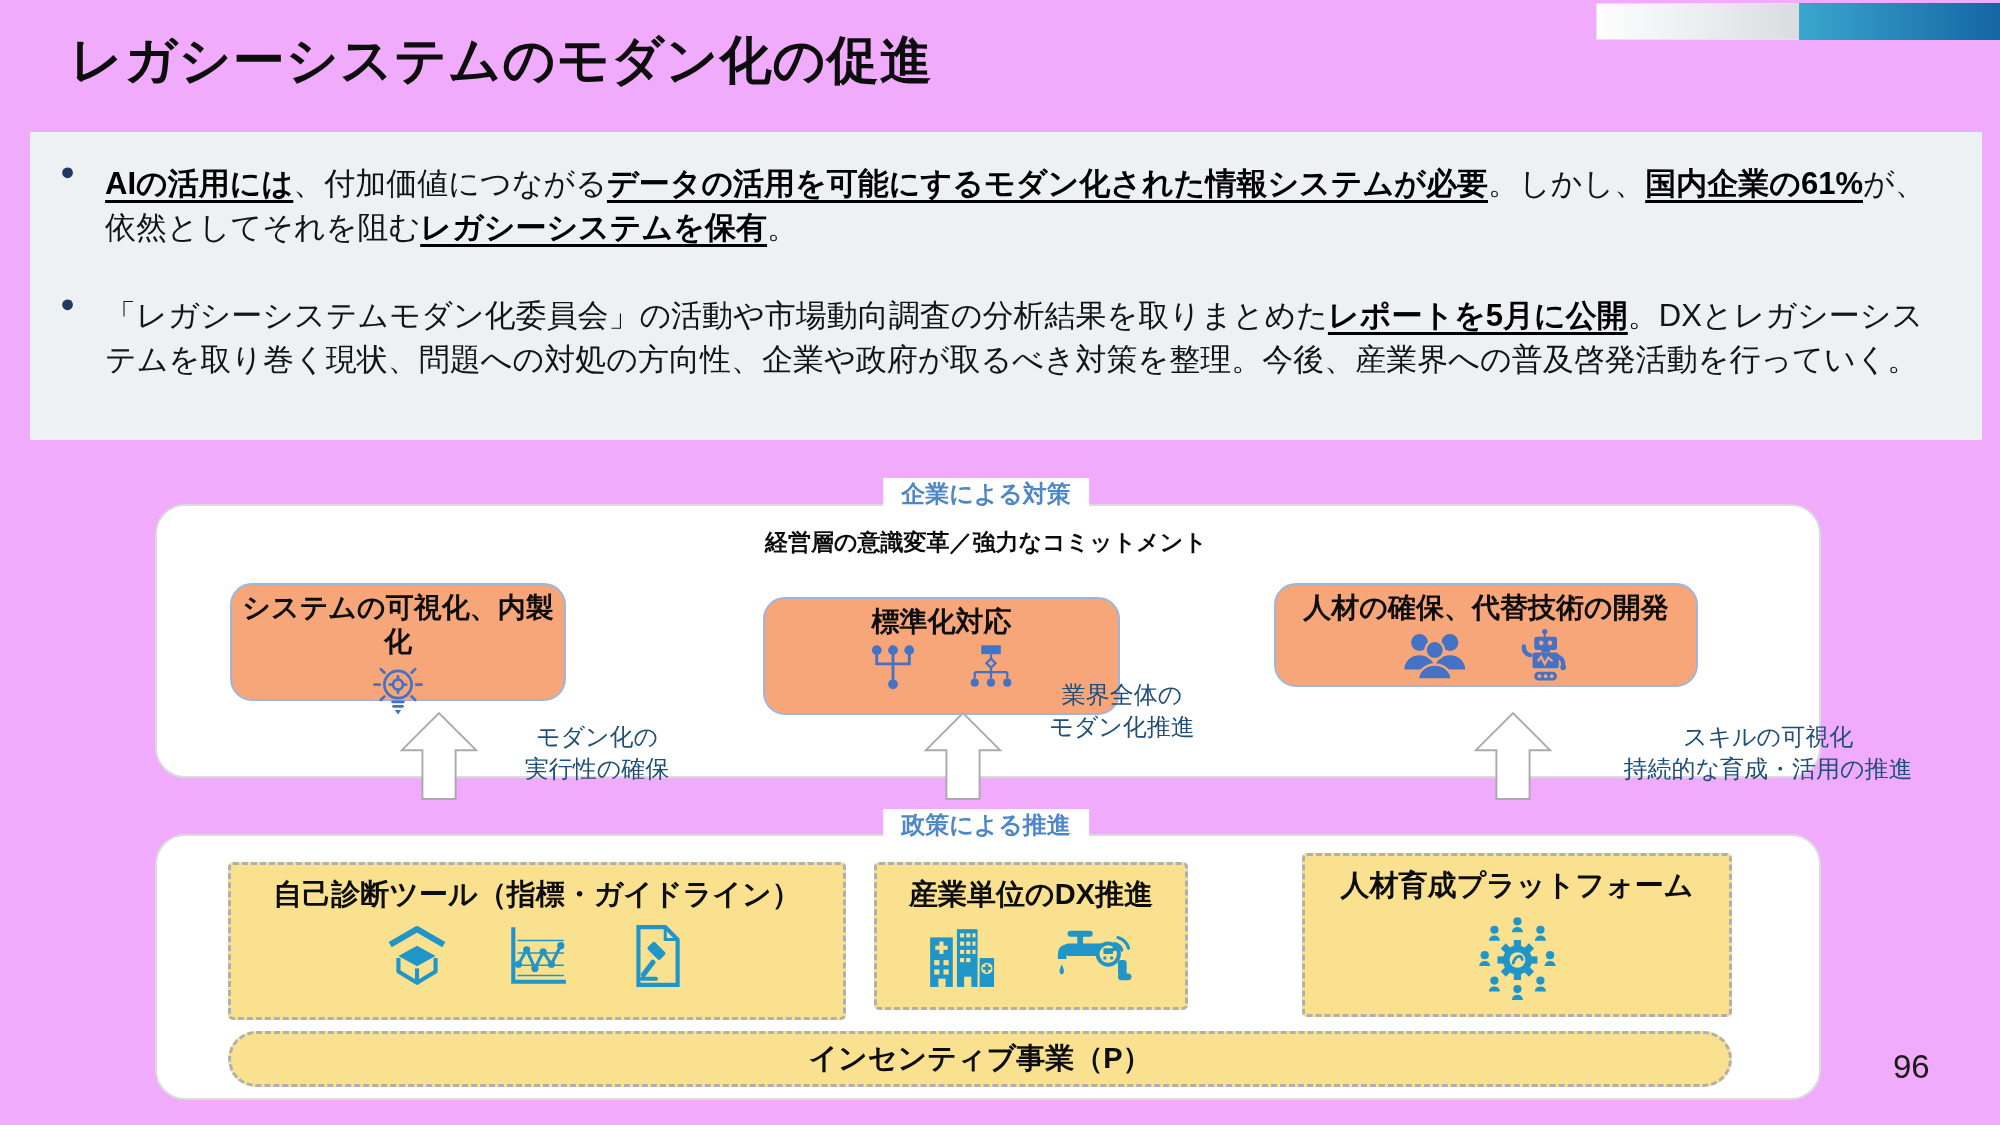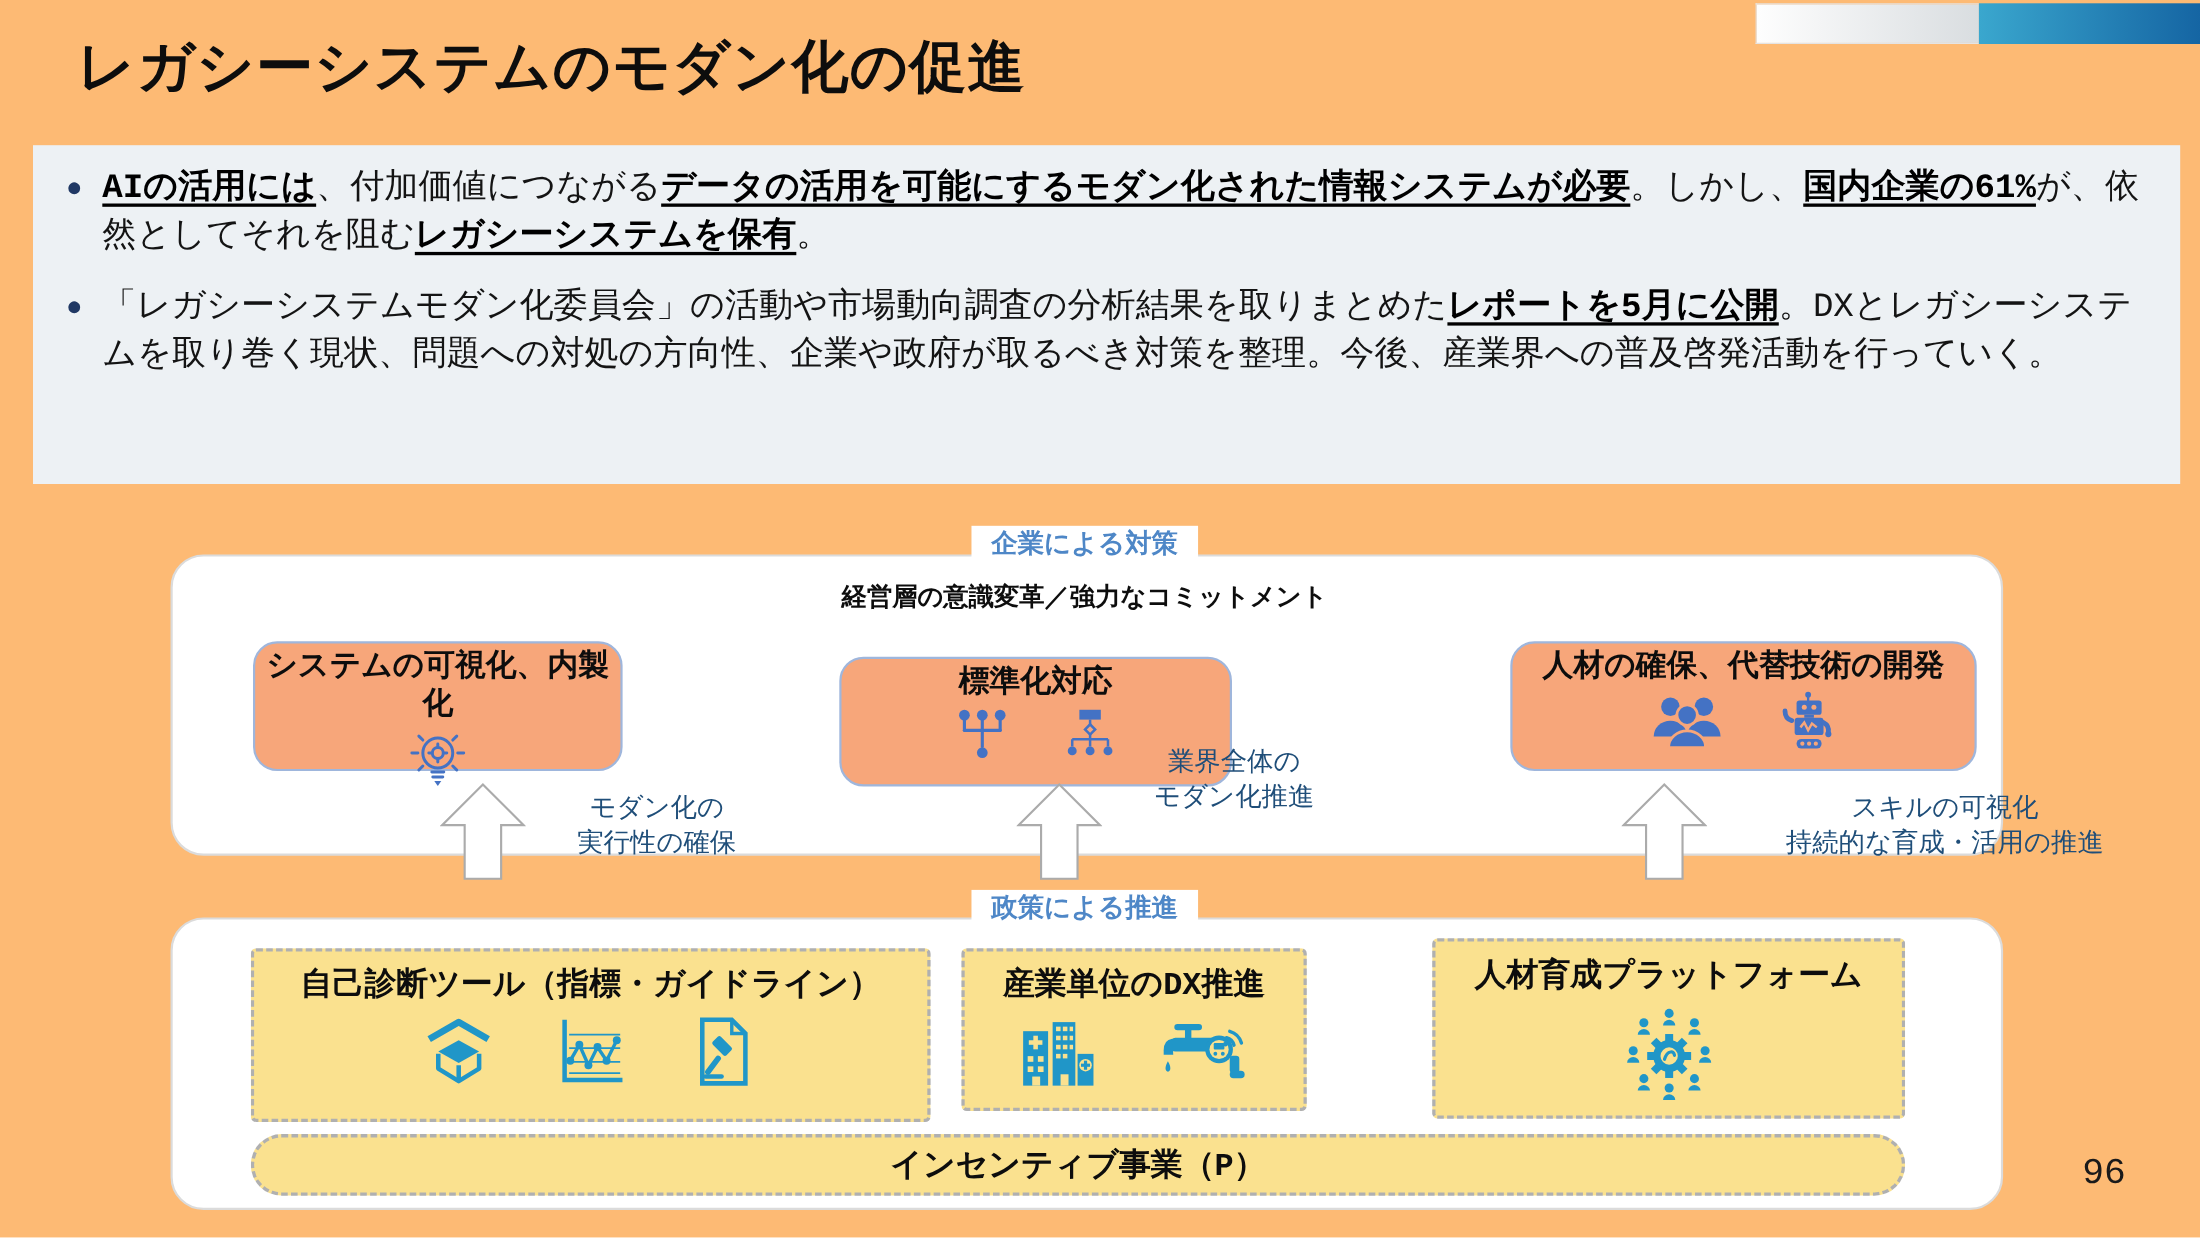--- a/index.html
+++ b/index.html
@@ -1,52 +1,52 @@
 <!DOCTYPE html>
 <html><head>
 <meta charset="utf-8">
 <style>
   html,body{margin:0;padding:0;background:#ffffff;}
-  .page{position:relative;width:2000px;height:1125px;background:#fdba74;overflow:hidden;
-        font-family:Liberation Mono, monospace;color:#111;}
+  .page{position:relative;width:2000px;height:1125px;background:#f0abfc;overflow:hidden;
+        font-family:Liberation Sans, sans-serif;color:#111;}
 
   
   .deco{position:absolute;left:1596px;top:3px;width:404px;height:37px;display:flex;}
   .deco-left{flex:1;background:linear-gradient(90deg,#fefefe,#d9dde0);border:1px solid #e4e4e4;border-right:none;}
   .deco-right{flex:1;background:linear-gradient(90deg,#3aa7ce,#1565a3);}
 
   
   .title{position:absolute;left:70px;top:26px;margin:0;font-size:52px;font-weight:800;color:#0d0d0d;letter-spacing:1px;white-space:nowrap;}
 
   
   .summary{position:absolute;left:30px;top:132px;width:1952px;height:308px;background:#EDF1F4;box-sizing:border-box;padding:18px 24px 0 30px;}
   .bullet{display:flex;align-items:flex-start;margin-bottom:20px;}
   .marker{color:#203864;font-size:25px;line-height:1.75;margin-right:18px;flex:0 0 auto;}
-  .btext{margin:0;font-size:31px;line-height:1.42;color:#141414;}
+  .btext{margin:12px;font-size:31px;line-height:1.42;color:#141414;}
   .em{font-weight:bold;text-decoration:underline;text-decoration-thickness:2.5px;text-underline-offset:6px;color:#000;}
 
   
   .panel{position:absolute;background:#ffffff;border:2px solid #DBDBDB;border-radius:30px;z-index:1;}
   .company-panel{left:155px;top:504px;width:1662px;height:270px;}
   .policy-panel{left:155px;top:834px;width:1662px;height:262px;}
   .panel-label{position:absolute;transform:translateX(-50%);background:#ffffff;color:#4E87C7;
                font-size:24px;font-weight:bold;padding:0 18px;white-space:nowrap;z-index:4;}
   .company-label{left:986px;top:478px;}
   .policy-label{left:986px;top:809px;}
   .company-subtitle{position:absolute;left:986px;top:527px;transform:translateX(-50%);
                font-size:23px;font-weight:bold;color:#0d0d0d;white-space:nowrap;z-index:2;}
 
   
   .obox{position:absolute;background:#F7A67A;border:2px solid #9FB6DC;border-radius:22px;
         text-align:center;box-sizing:border-box;padding-top:6px;z-index:2;}
   .obox-title{font-size:28px;font-weight:bold;color:#0d0d0d;line-height:1.2;}
   .icon-row{display:flex;justify-content:center;align-items:center;gap:46px;margin-top:3px;}
   .obox1{left:230px;top:583px;width:336px;height:118px;}
   .obox2{left:763px;top:583px;width:357px;height:118px;margin-top:14px;}
-  .obox3{left:1373px;top:583px;width:424px;height:118px;}
+  .obox3{left:1274px;top:583px;width:424px;height:104px;}
 
   
   .up-arrow{position:absolute;width:78px;height:90px;z-index:3;}
   .arrow1{left:400px;top:711px;}
   .arrow2{left:924px;top:711px;}
   .arrow3{left:1474px;top:711px;}
   .arrow-label{position:absolute;color:#1F4E79;font-size:24px;line-height:1.32;text-align:center;z-index:3;}
   .al1{left:492px;top:721px;width:210px;}
   .al2{left:1012px;top:679px;width:220px;}
   .al3{left:1548px;top:721px;width:440px;}

